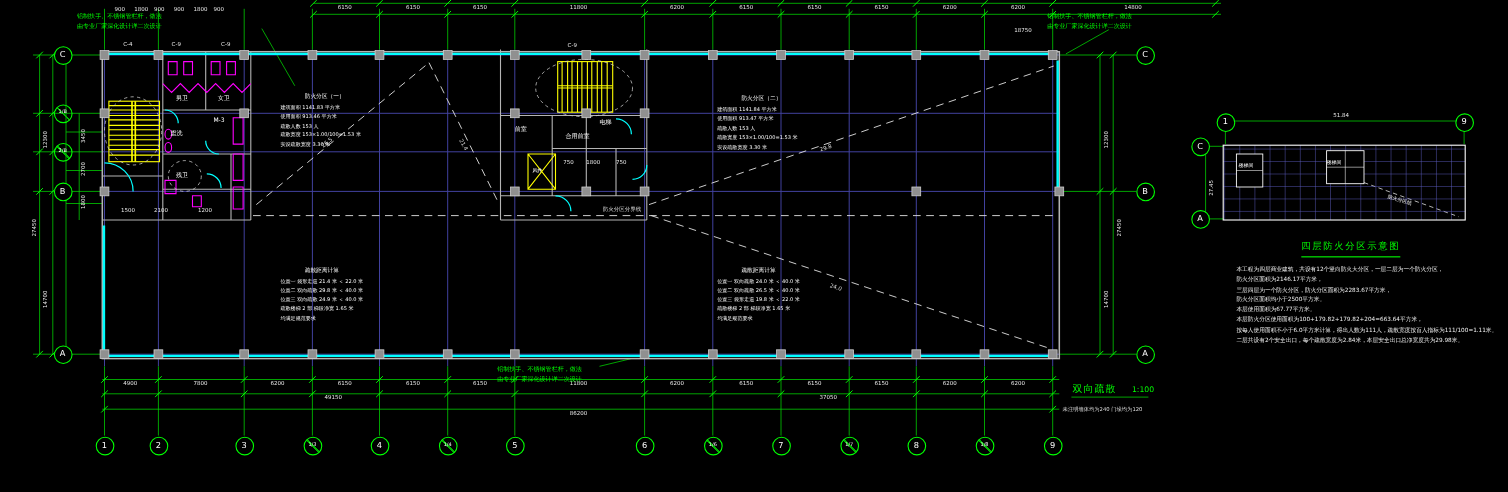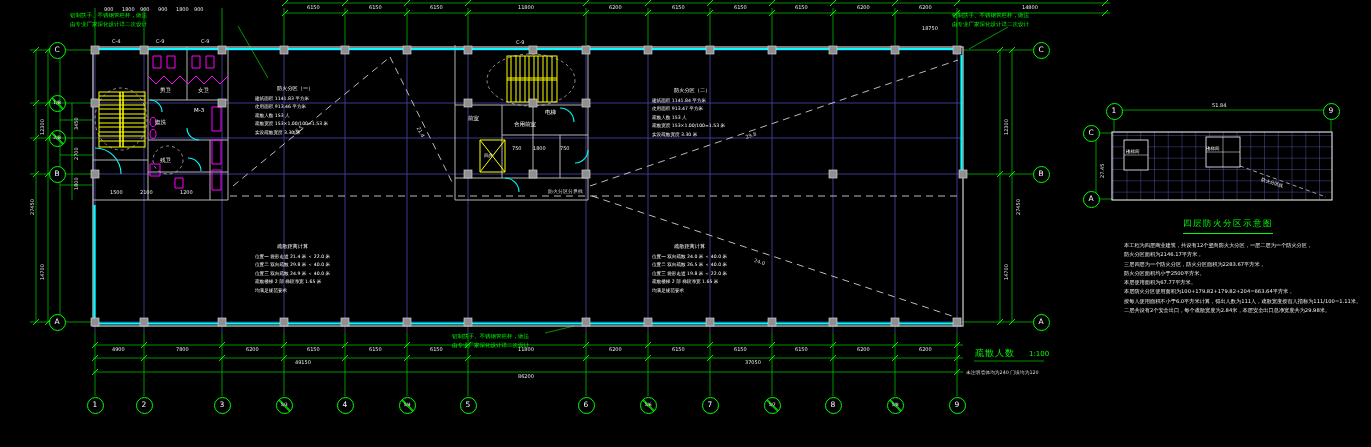--- a/index.html
+++ b/index.html
@@ -335,17 +335,17 @@
       <div class="noteline">防火分区面积均小于2500平方米。</div>
       <div class="noteline">本层使用面积为67.77平方米。</div>
       <div class="noteline">本层防火分区使用面积为100+179.82+179.82+204=663.64平方米，</div>
       <div class="noteline">按每人使用面积不小于6.0平方米计算，得出人数为111人，疏散宽度按百人指标为111/100=1.11米。</div>
       <div class="noteline">二层共设有2个安全出口，每个疏散宽度为2.84米，本层安全出口总净宽度共为29.98米。</div>
     </div>
 
   <div class="kptitle">四层防火分区示意图</div>
 
   <div class="mtitle">
-    <span>疏散人数</span><span class="mscale">1:100</span>
+    <span>双向疏散</span><span class="mscale">1:100</span>
   </div>
   <div class="mnote">未注明墙体均为240  门垛均为120</div>
 
 </div>
 
 </body></html>

